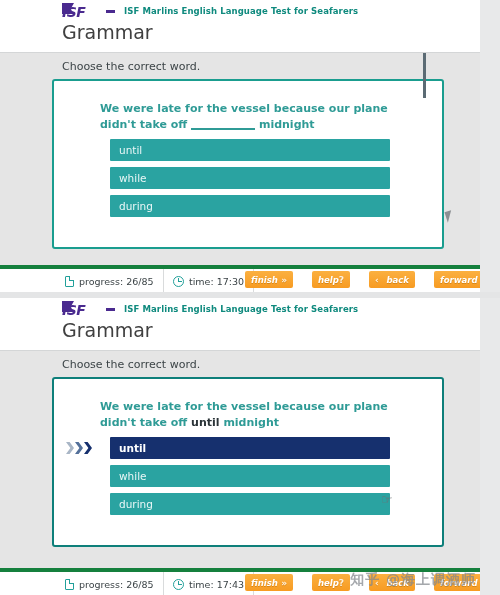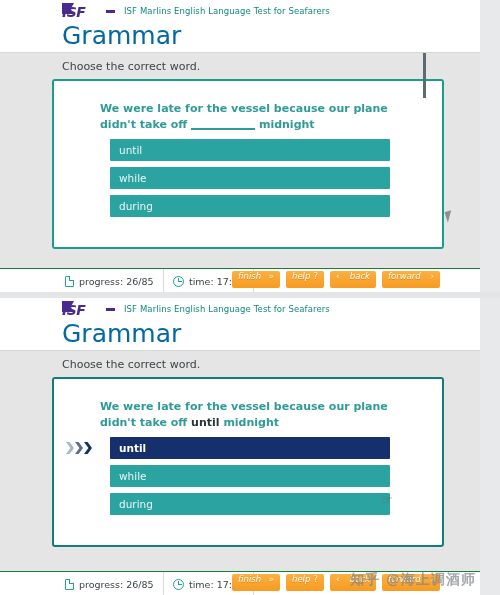--- a/index.html
+++ b/index.html
@@ -43,26 +43,26 @@
     width:12px;height:11px;
     background:#4a2a8f;
     clip-path:polygon(0 0,100% 0,72% 55%,100% 100%,0 100%);
   }
   .logo-dash{
     position:absolute;left:44px;top:6px;
     width:9px;height:3px;background:#4a2a8f;
   }
   .brand{
     position:absolute;left:124px;top:6px;
-    font-size:8.5px;font-weight:normal;color:#0f8a7e;
+    font-size:8.5px;font-weight:bold;color:#0f8a7e;
     letter-spacing:0.1px;
   }
   .page-title{
     position:absolute;left:62px;top:21px;
-    font-size:25px;color:#0369a1;font-weight:normal;
+    font-size:19px;color:#404040;font-weight:normal;
   }
 
   
   .stage{position:relative;background:#e5e5e5;height:calc(100% - 52px);}
   .prompt{
     position:absolute;left:62px;top:7px;
     font-size:11px;color:#3c4447;
   }
   .qbox{
     position:absolute;left:52px;top:26px;
@@ -110,21 +110,21 @@
   }
   .chev.c1{left:0px;background:#a9b6c6;}
   .chev.c2{left:9px;background:#53709a;}
   .chev.c3{left:18px;background:#16306e;}
 
   
   .footer{
     position:absolute;left:0;bottom:0;
     width:500px;height:24px;
     background:#ffffff;
-    border-top:1px solid #15803d;
+    border-top:4px solid #15803d;
   }
   .fgroup{
     position:absolute;top:0;height:24px;
     display:flex;align-items:center;
     font-size:9.5px;color:#3c4447;
     border-right:1px solid #d9dbdc;
     padding:0 9px;box-sizing:border-box;
   }
   .fg-progress{left:56px;}
   .fg-time{left:164px;}
@@ -152,25 +152,26 @@
     content:"";position:absolute;left:4px;top:4.5px;
     width:3.5px;height:1.3px;background:#21a09a;
   }
   .btns{
     position:absolute;left:232px;top:2px;
     display:flex;gap:6px;align-items:center;
   }
   .btn{
     height:17px;border-radius:2px;
     background:linear-gradient(#fbb040,#f79b22);
-    color:#ffffff;font-size:8.5px;font-style:italic;font-weight:normal;
-    display:flex;justify-content:space-between;
+    color:#ffffff;font-size:8.5px;font-style:italic;font-weight:bold;
+    display:flex;align-items:center;justify-content:space-between;
     padding:0 6px;box-sizing:border-box;
     text-shadow:0 1px 0 rgba(180,110,10,.5);
     white-space:nowrap;
+    margin-left:13px;
   }
   .btn .g{opacity:.85;font-style:normal;font-size:9px;}
   .btn-finish{width:48px;}
   .btn-help{width:38px;}
   .btn-back{width:46px;}
   .btn-forward{width:58px;}
 
   
   .cursor{position:absolute;width:12px;height:16px;}
   .cursor .arrow{

